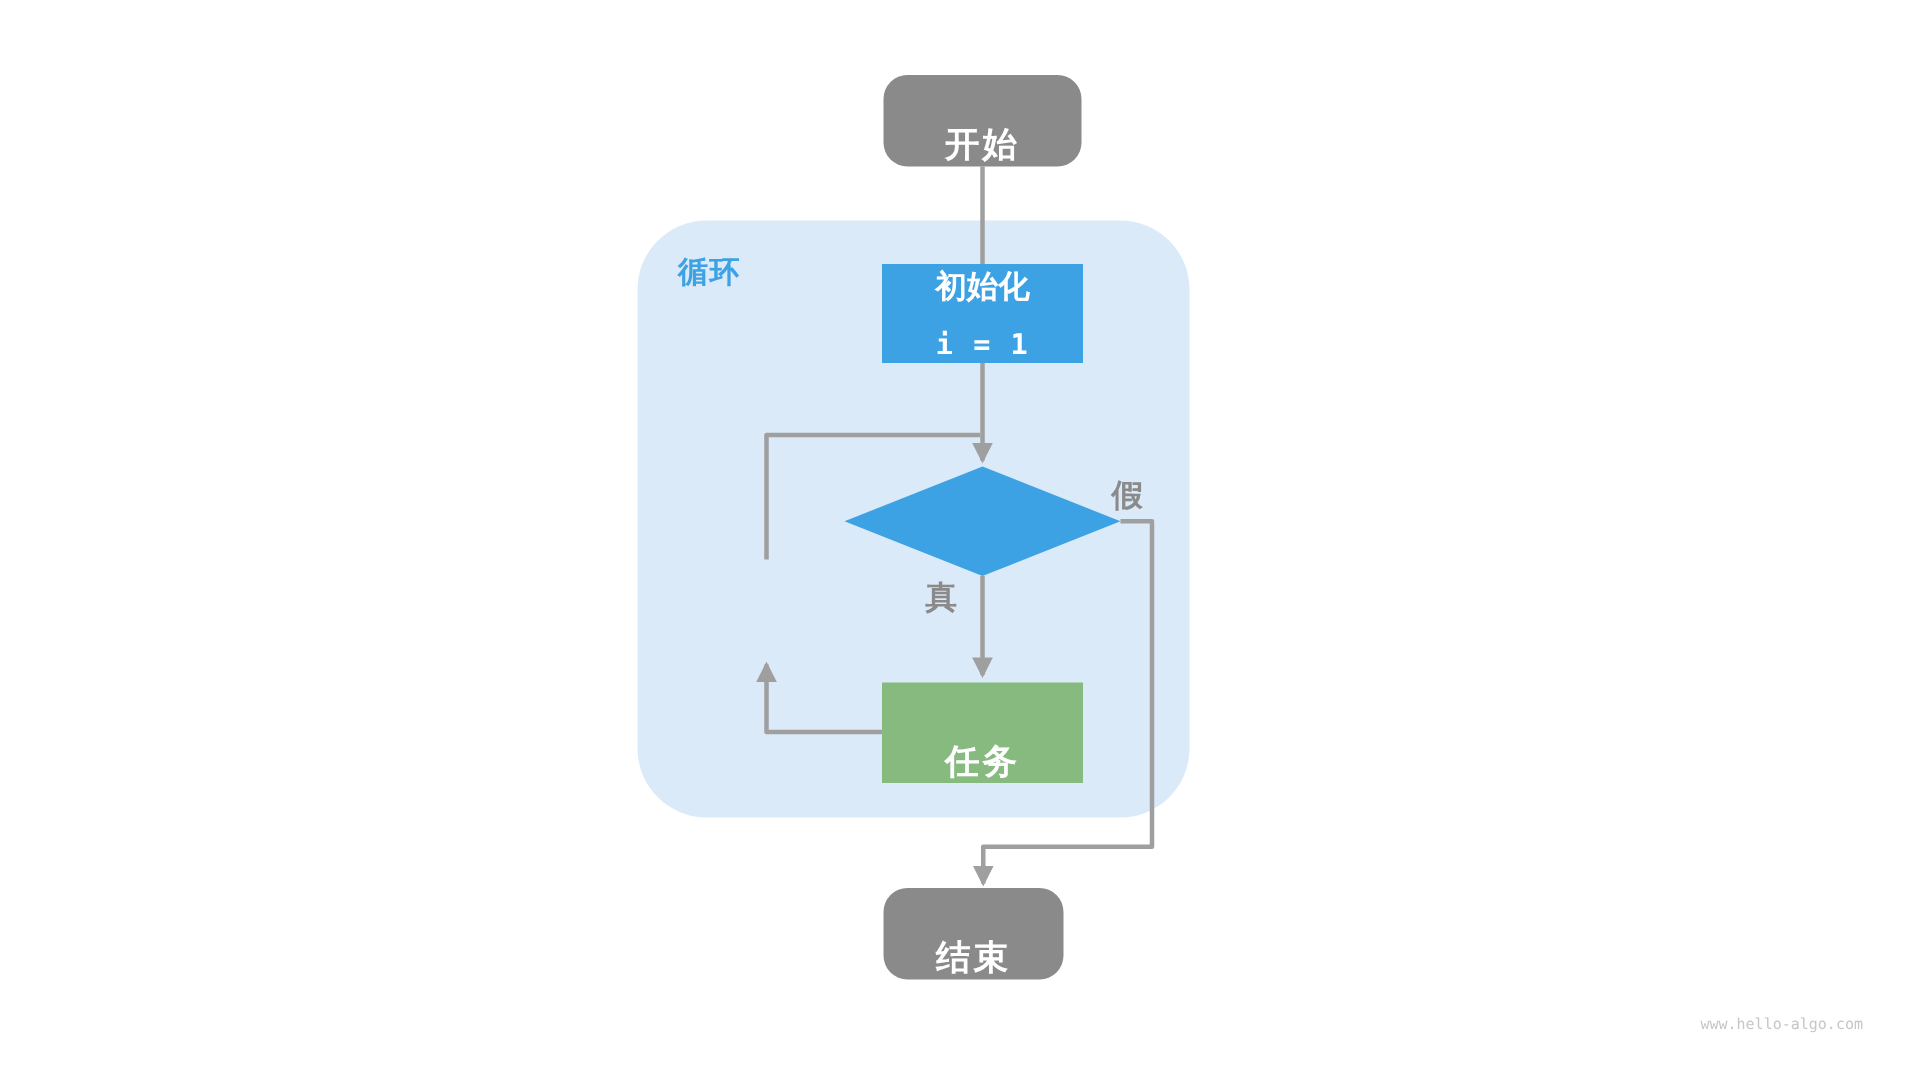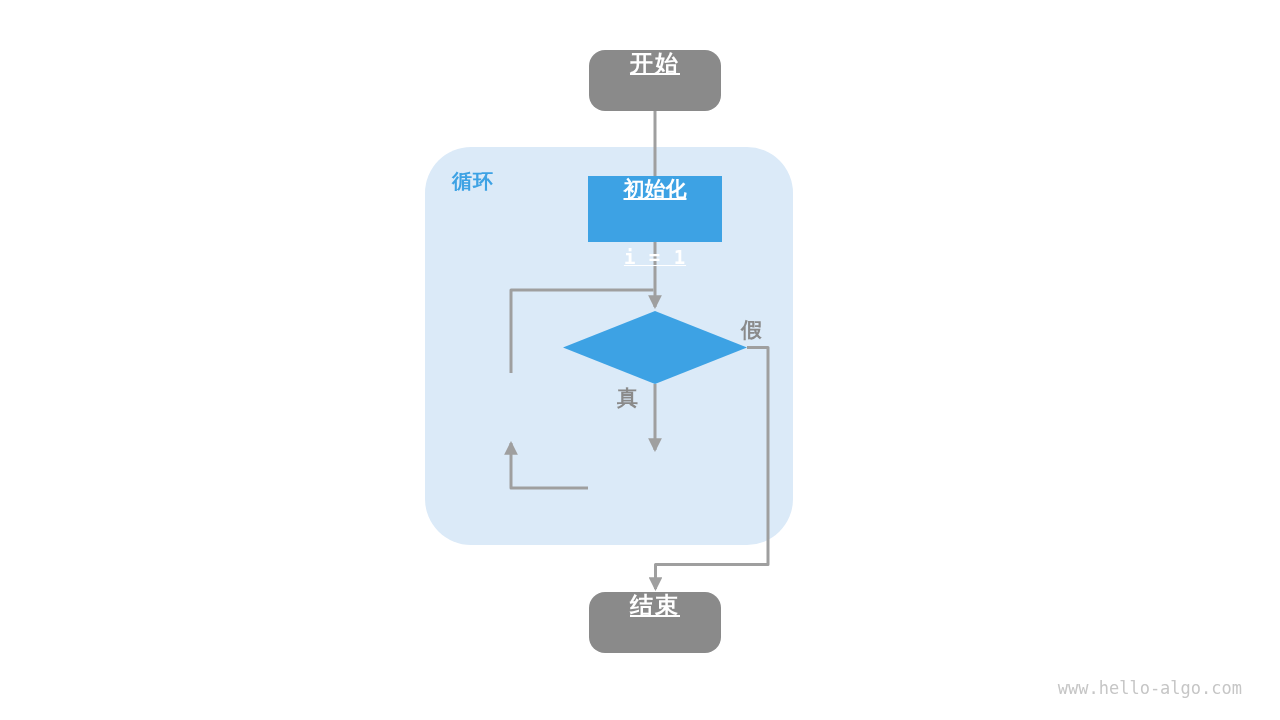--- a/index.html
+++ b/index.html
@@ -47,51 +47,49 @@
     stroke-width: 3;
     fill: none;
     stroke-linejoin: round;
   }
   
   .node {
     position: absolute;
     display: flex;
     flex-direction: column;
     align-items: center;
-    justify-content: flex-start;
+    justify-content: flex-end;
     color: #ffffff;
     text-align: center;
     line-height: 1.2;
-    text-decoration: underline;
   }
   .terminal {
     background: #8a8a8a;
     border-radius: 16px;
     font-size: 23px;
     font-weight: 600;
     letter-spacing: 2px;
   }
   .process {
     background: #3da2e4;
     font-size: 21px;
     font-weight: 600;
-    gap: 45px;
   }
   .task {
     background: #86ba7f;
     font-size: 23px;
     font-weight: 600;
     letter-spacing: 2px;
   }
   .code-line {
     font-family: "DejaVu Sans Mono", monospace;
     font-size: 19px;
     font-weight: bold;
     letter-spacing: 1px;
-    margin-top: 0;
+    margin-top: 15px;
   }
   .condition-label {
     position: absolute;
     left: 563px;
     top: 311px;
     width: 184px;
     height: 73px;
     display: flex;
     align-items: center;
     justify-content: center;
@@ -107,21 +105,21 @@
     font-weight: bold;
     color: #8a8a8a;
   }
   .edge-label.true  { left: 617px; top: 384px; }
   .edge-label.false { left: 741px; top: 316px; }
   .watermark {
     position: absolute;
     right: 38px;
     top: 678px;
     font-family: "DejaVu Sans Mono", monospace;
-    font-size: 17px;
+    font-size: 10px;
     color: #c6c6c6;
   }
 </style>
 </head>
 <body>
 
 <div id="stage">
 
   <div class="loop-container"></div>
   <div class="loop-label">循环</div>
@@ -145,22 +143,25 @@
     <span>开始</span>
   </div>
 
   <div class="node process" style="left:588px; top:176px; width:134px; height:66px;">
     <span>初始化</span>
     <span class="code-line">i = 1</span>
   </div>
 
 
 
+  <div class="node task" style="left:588px; top:455px; width:134px; height:67px;">
+    <span>任务</span>
+  </div>
 
-  <div class="node terminal" style="left:589px; top:592px; width:132px; height:61px;">
+  <div class="node terminal" style="left:589px; top:592px; width:120px; height:61px;">
     <span>结束</span>
   </div>
 
   <div class="edge-label true">真</div>
   <div class="edge-label false">假</div>
 
   <div class="watermark">www.hello-algo.com</div>
 
 </div>
 

